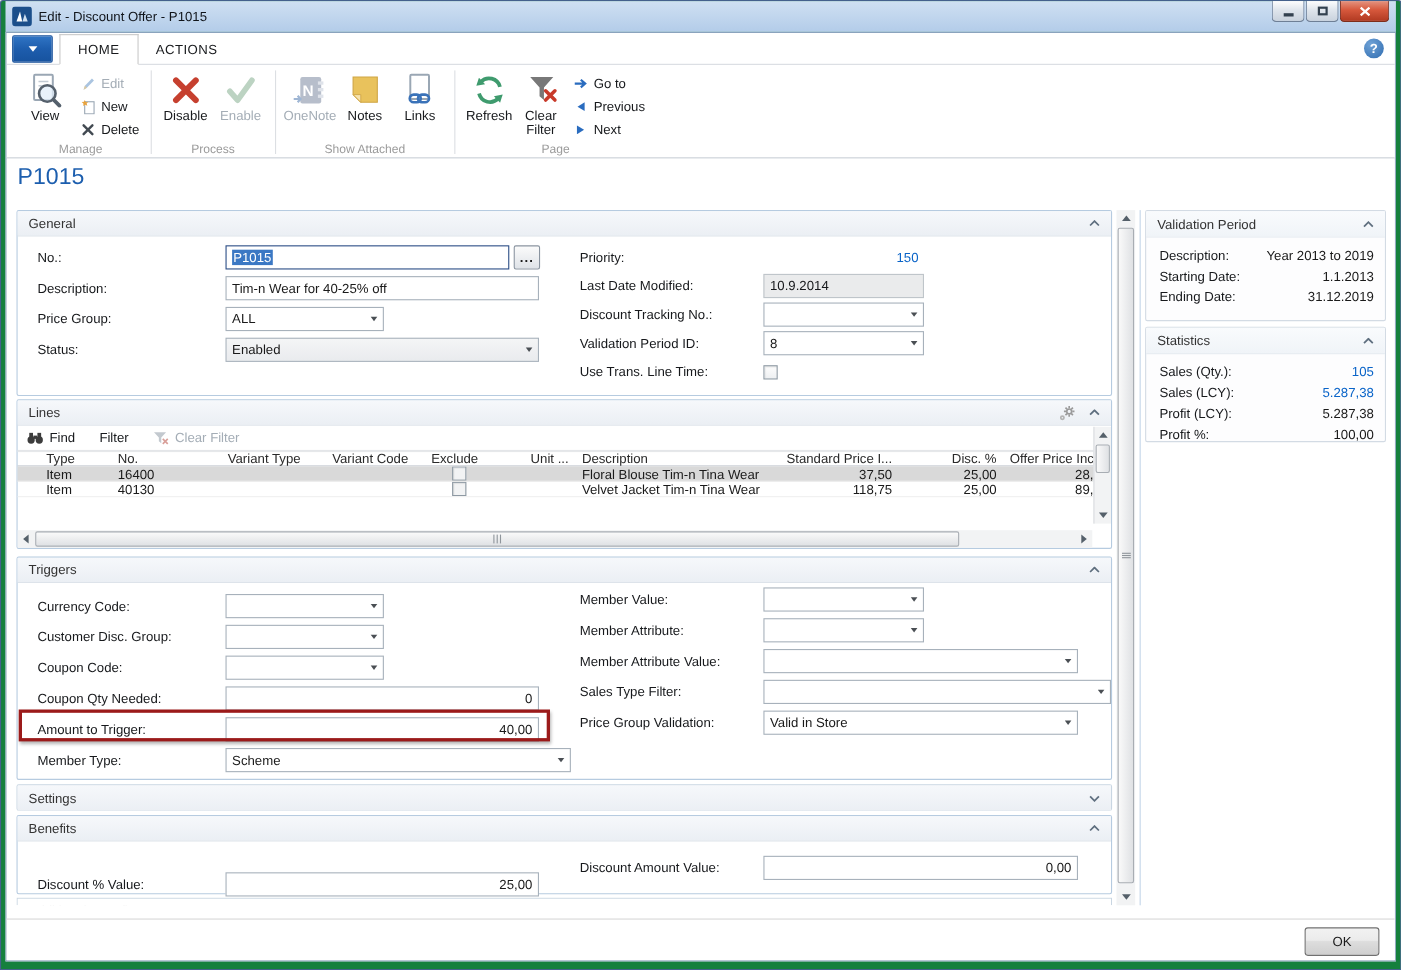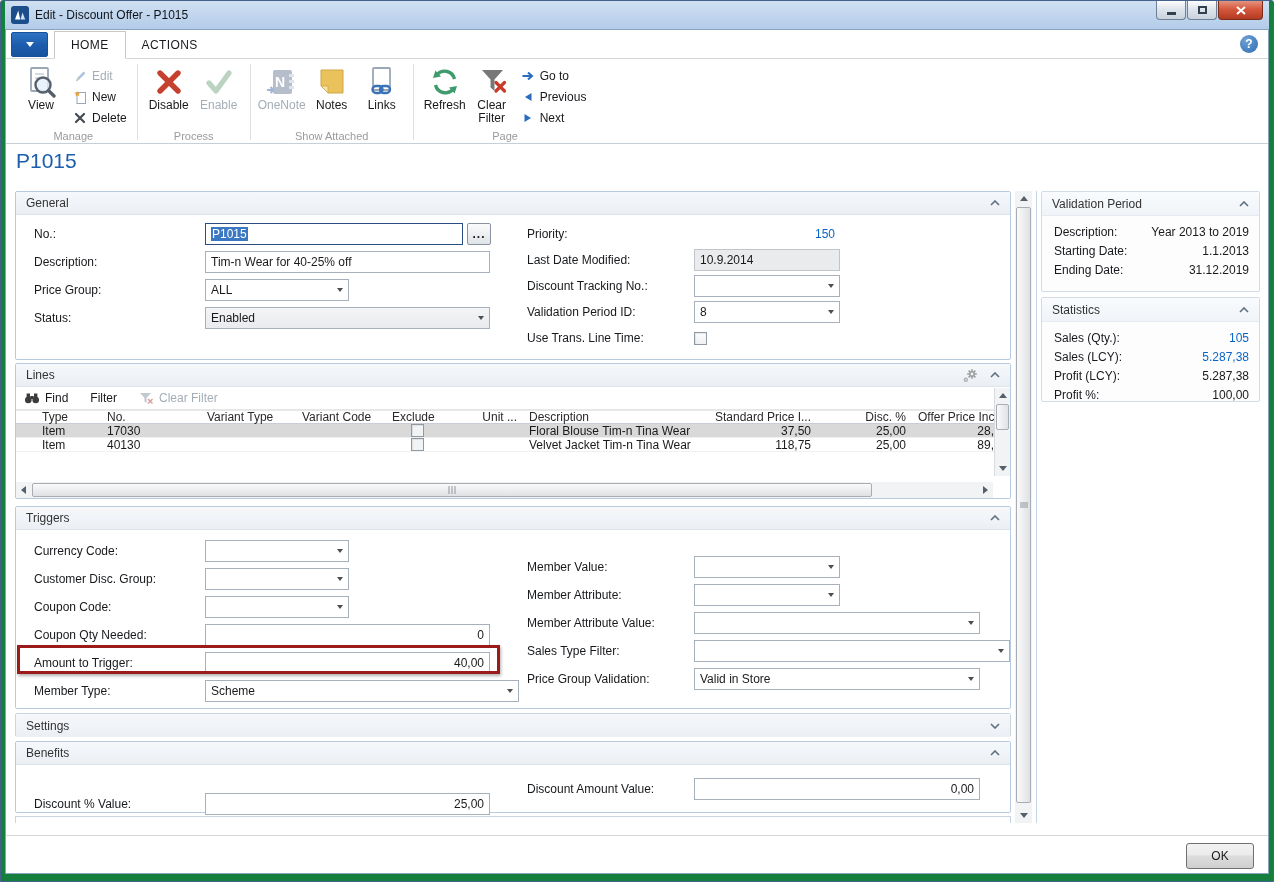--- a/index.html
+++ b/index.html
@@ -464,21 +464,21 @@
               <span class="gc c-vcode">Variant Code</span>
               <span class="gc c-excl" style="display:block;">Exclude</span>
               <span class="gc c-unit" style="text-align:right">Unit ...</span>
               <span class="gc c-desc">Description</span>
               <span class="gc c-sp">Standard Price I...</span>
               <span class="gc c-disc">Disc. %</span>
               <span class="gc c-off">Offer Price Inc</span>
             </div>
             <div class="grow sel">
               <span class="gc c-type">Item</span>
-              <span class="gc c-no">17030</span>
+              <span class="gc c-no">16400</span>
               <span class="gc c-vtype"></span>
               <span class="gc c-vcode"></span>
               <span class="gc c-excl">
                   <span class="cbox" style="background:#f2f3f4"></span>
                 </span>
               <span class="gc c-unit"></span>
               <span class="gc c-desc">Floral Blouse Tim-n Tina Wear</span>
               <span class="gc c-sp">37,50</span>
               <span class="gc c-disc">25,00</span>
               <span class="gc c-off">28,</span>
@@ -571,21 +571,21 @@
                   </span>
               </div>
               <div class="frow">
                 <span class="flabel">Member Type:</span>
                 <span class="ctrl dd" style="width:314px">
                     <span>Scheme</span>
                     <span class="dar"></span>
                   </span>
               </div>
             </div>
-            <div class="colR" style="top:26px;">
+            <div class="colR" style="top:4px;">
               <div class="frow">
                 <span class="flabel r">Member Value:</span>
                 <span class="ctrl dd" style="width:146px">
                     <span></span>
                     <span class="dar"></span>
                   </span>
               </div>
               <div class="frow">
                 <span class="flabel r">Member Attribute:</span>
                 <span class="ctrl dd" style="width:146px">

